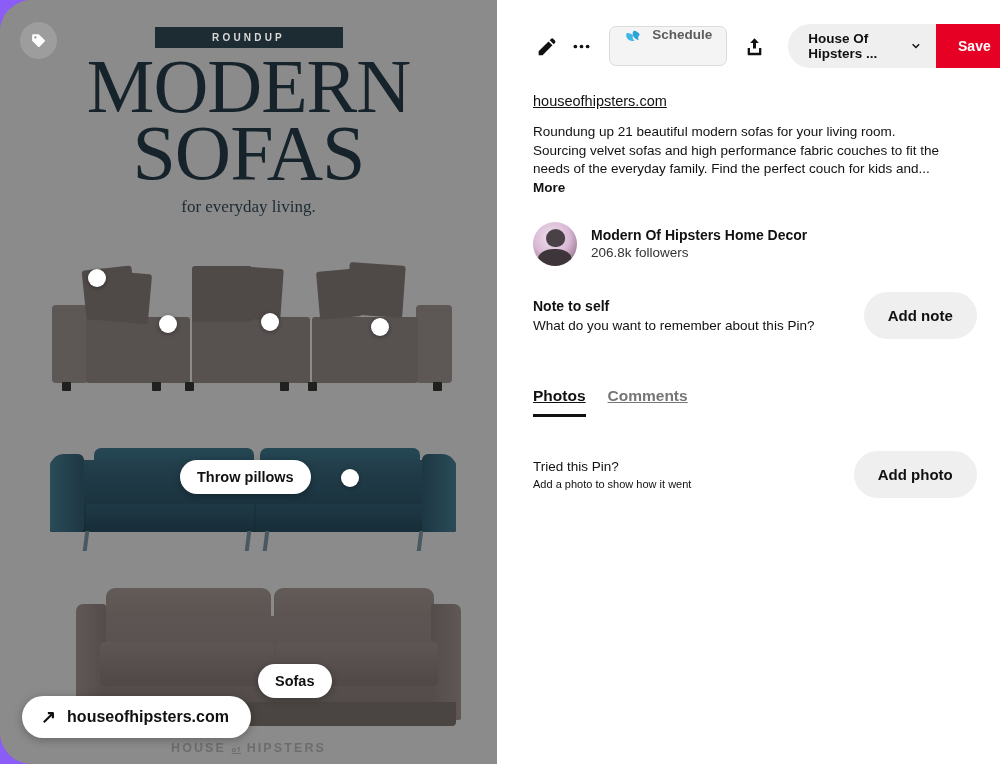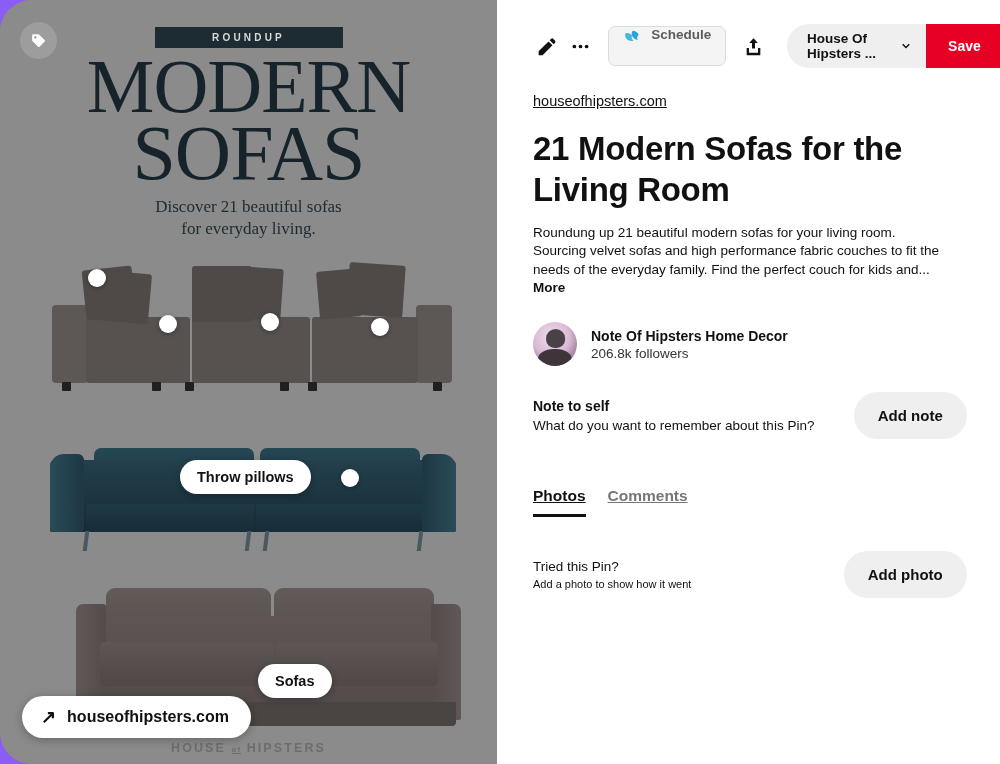--- a/index.html
+++ b/index.html
@@ -169,21 +169,21 @@
     background: #f4f4f4; border: 1px solid #dcdcdc;
     border-radius: 7px; cursor: pointer;
   }
   .schedule-btn .lbl { font-size: 13.5px; font-weight: bold; color: #5c5c5c; }
   .share-btn { margin-left: 14px; }
   .board-select {
     margin-left: 20px;
     height: 44px;
     background: #efefef;
     border-radius: 22px 0 0 22px;
-    display: flex; align-items: center; gap: 0;
+    display: flex; align-items: center; gap: 10px;
     padding: 0 14px 0 20px;
     cursor: pointer;
   }
   .board-select .bname { font-size: 13.5px; font-weight: bold; color: #111; }
   .save-btn {
     height: 44px;
     background: #e60023;
     color: #fff; font-size: 14px; font-weight: bold;
     border: none; border-radius: 0;
     padding: 0 22px;
@@ -289,21 +289,20 @@
       <div class="roundup-badge">
         <span>ROUNDUP</span>
       </div>
 
       <div class="cover-title">
         <span class="l1">MODERN</span>
         <span class="l2">SOFAS</span>
       </div>
 
       <div class="cover-sub">
-        <div>Discover 21 beautiful sofas</div>
         <div>for everyday living.</div>
       </div>
 
       <div class="sofa sofa1">
         <div class="s1-arm" style="left:0;width:36px;height:78px;"></div>
         <div class="s1-arm" style="right:0;width:36px;height:78px;"></div>
         <div class="s1-mod" style="left:34px;width:104px;height:66px;"></div>
         <div class="s1-mod" style="left:140px;width:118px;height:66px;"></div>
         <div class="s1-mod" style="left:260px;width:106px;height:66px;"></div>
         <div class="s1-pil" style="left:32px;top:10px;width:50px;height:50px;transform:rotate(-6deg);"></div>
@@ -411,34 +410,33 @@
         <svg viewBox="0 0 24 24" style="width:17px;height:17px;">
           <path d="M4.3 8.3 12 15.9l7.7-7.6-2-2L12 11.9 6.3 6.3z" fill="#111"></path>
         </svg>
       </div>
 
       <button class="save-btn">Save</button>
     </div>
 
     <a class="src-link">houseofhipsters.com</a>
 
-    <h1 class="pin-title">21 Modern Sofas for the Living Room</h1>
 
     <p class="pin-desc">
       <span>Roundung up 21 beautiful modern sofas for your living room. Sourcing velvet sofas and high performance fabric couches to fit the needs of the everyday family. Find the perfect couch for kids and...</span>
       <span class="more">More</span>
     </p>
 
     <div class="creator-row">
       <div class="avatar">
         <div class="head"></div>
           <div class="body"></div>
       </div>
       <div>
-        <div class="creator-name">Note Of Hipsters Home Decor</div>
+        <div class="creator-name">Modern Of Hipsters Home Decor</div>
         <div class="creator-subs">206.8k followers</div>
       </div>
     </div>
 
     <div class="note-block">
       <div>
         <div class="note-title">Note to self</div>
         <div class="note-sub">What do you want to remember about this Pin?</div>
       </div>
       <button class="pill-btn">Add note</button>

